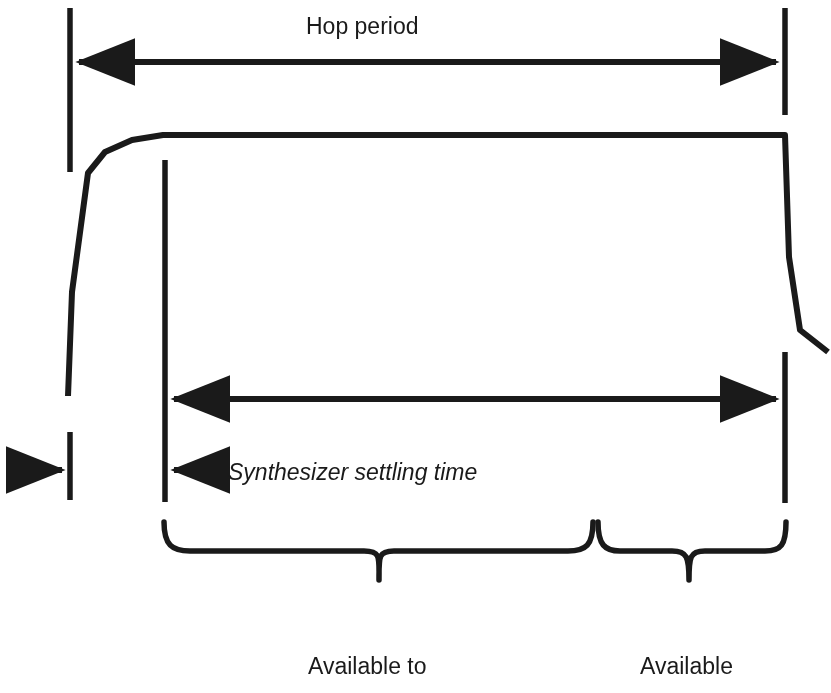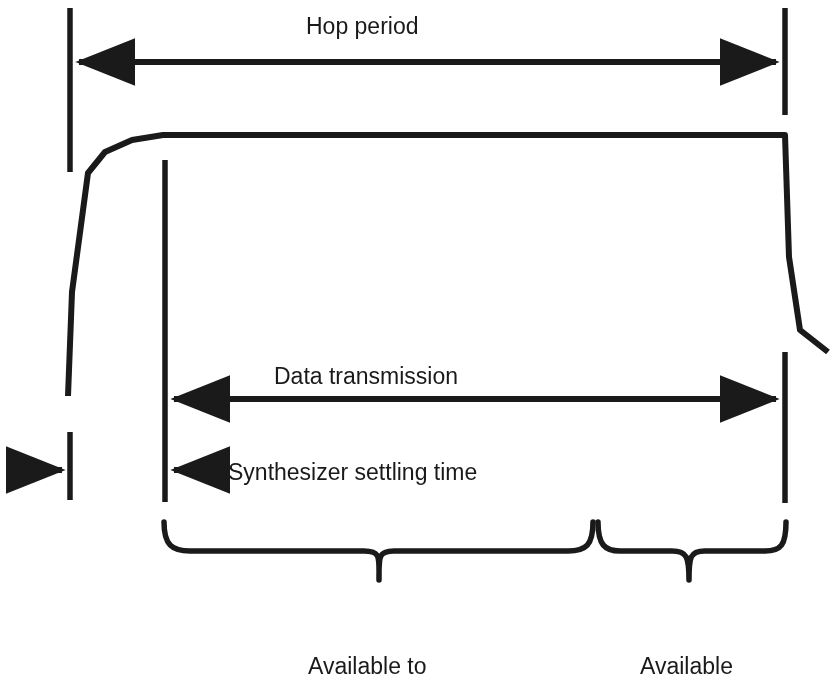--- a/index.html
+++ b/index.html
@@ -42,20 +42,21 @@
   }
   #label-data-transmission {
     left: 274px;
     top: 362px;
     font-size: 23px;
   }
   #label-synth-settling {
     left: 228px;
     top: 458px;
     font-size: 23px;
+    font-style: italic;
   }
   #label-available {
     left: 308px;
     top: 596px;
     font-size: 23px;
   }
   #label-required {
     left: 640px;
     top: 596px;
     font-size: 23px;
@@ -123,21 +124,20 @@
                L 672 551
                C 687 551, 689 557, 689 580
                C 689 557, 690 551, 705 551
                L 765 551
                C 781 551, 786 545, 786 522" fill="none" stroke="#1a1a1a" stroke-width="5.5" stroke-linecap="round" stroke-linejoin="round"></path>
     </g>
   </svg>
 
   <div class="lbl" id="label-hop-period">Hop period</div>
 
-  <div class="lbl" id="label-data-transmission">Data transmission</div>
 
   <div class="lbl" id="label-synth-settling">Synthesizer settling time</div>
 
   <div class="lbl" id="label-available">
     <span>Available to</span>
     
     
   </div>
 
   <div class="lbl" id="label-required">

